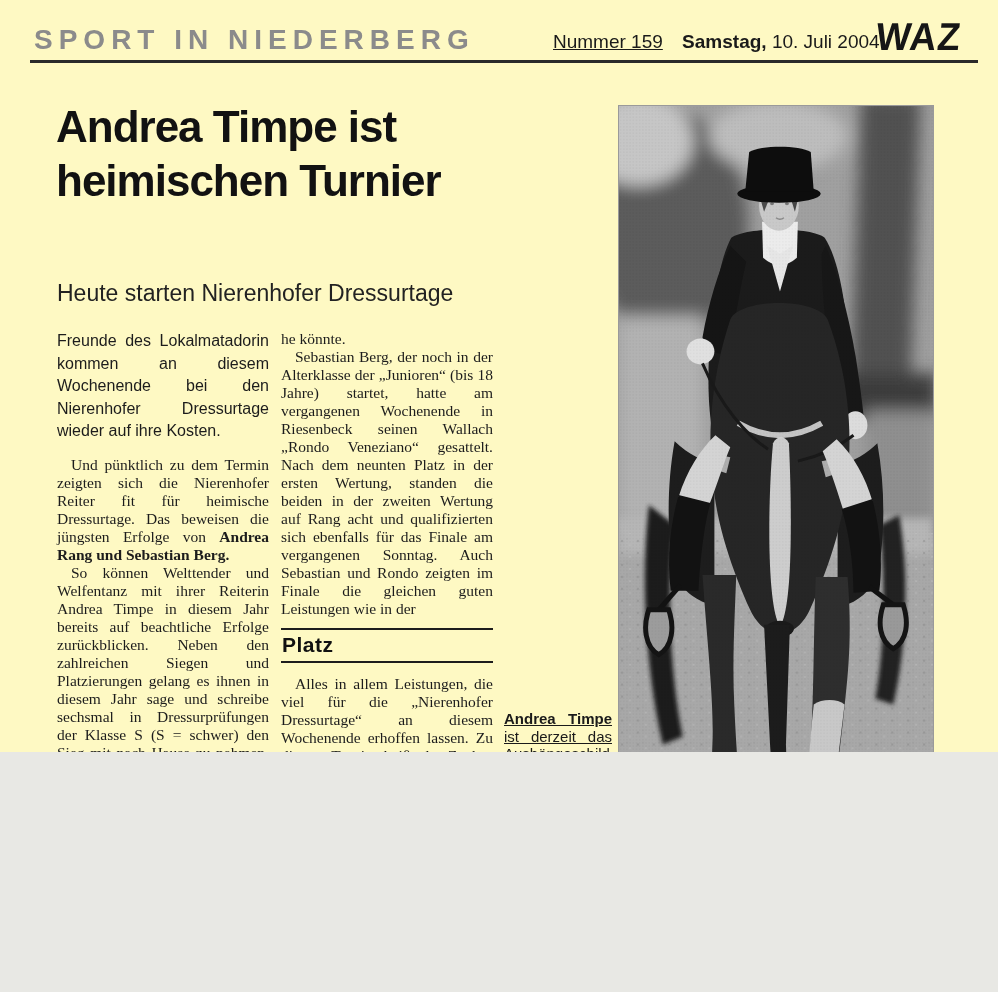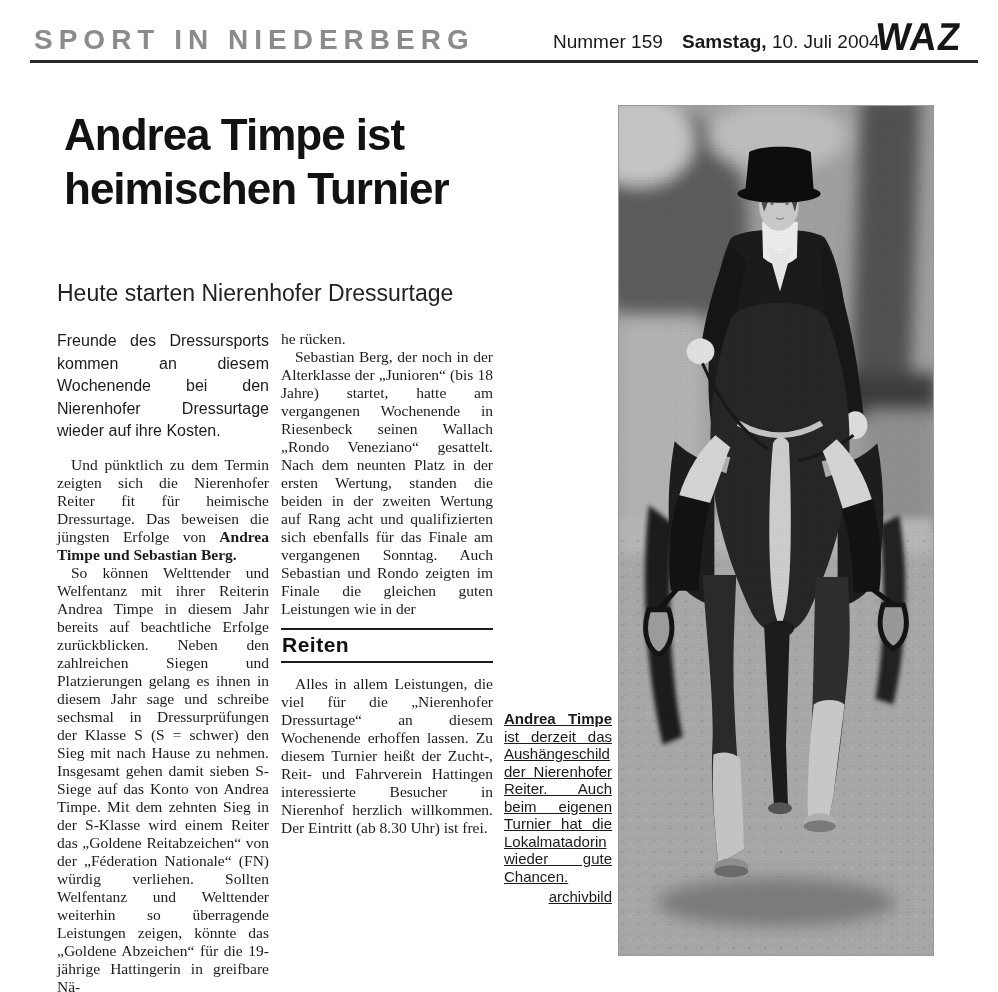--- a/index.html
+++ b/index.html
@@ -1,24 +1,24 @@
 <!DOCTYPE html>
 <html lang="de"><head>
 <meta charset="utf-8">
 <style>
   html,body{margin:0;padding:0;background:#e8e8e4;}
-  #page{position:relative;width:998px;height:992px;background:#ffffff;overflow:hidden;
+  #page{position:relative;width:998px;height:752px;background:#fef9c3;overflow:hidden;
         font-family:"Liberation Serif",serif;color:#1c1c1c;}
   
   #masthead-title{position:absolute;left:34px;top:24px;
       font-family:"Liberation Sans",sans-serif;font-weight:bold;font-size:28px;
       letter-spacing:6px;color:#8b8b8b;white-space:nowrap;}
   #dateline{position:absolute;left:553px;top:31px;font-family:"Liberation Sans",sans-serif;
       font-size:19px;color:#1a1a1a;white-space:nowrap;}
-  #dateline .issue{margin-right:14px;}
+  #dateline .issue{margin-right:14px;text-decoration:underline;}
   #dateline .day{font-weight:bold;}
   #waz-logo{position:absolute;left:876px;top:16px;font-family:"Liberation Sans",sans-serif;
       font-weight:bold;font-size:37px;color:#161616;transform:skewX(-6deg) scaleY(1.05);
       letter-spacing:1px;}
   #header-rule{position:absolute;left:30px;top:60px;width:948px;height:3px;background:#2a2a2a;}
   
   #headline{position:absolute;left:56px;top:100px;width:520px;
       font-family:"Liberation Sans",sans-serif;font-weight:bold;font-size:44px;
       line-height:54px;letter-spacing:-1px;color:#121212;}
   #subhead{position:absolute;left:57px;top:280px;width:520px;
@@ -55,38 +55,38 @@
 
   <div id="masthead-title">SPORT IN NIEDERBERG</div>
   <div id="dateline">
     <span class="issue">Nummer 159</span>
     <span class="day">Samstag,</span>
     <span>10. Juli 2004</span>
   </div>
   <div id="waz-logo">WAZ</div>
   <div id="header-rule"></div>
 
-  <h1 id="headline" style="margin:8px;">
+  <h1 id="headline" style="margin:0;">
     <span style="display:block">Andrea Timpe ist</span>
     <span style="display:block">heimischen Turnier</span>
   </h1>
   <div id="subhead">Heute starten Nierenhofer Dressurtage</div>
 
   <div id="col1" class="col">
-    <p class="lead">Freunde des Dressursports kommen an diesem Wochenende bei den Nierenhofer Dressurtage wieder auf ihre Kosten.</p>
-    <p class="ind"><span>Und pünktlich zu dem Termin zeigten sich die Nierenhofer Reiter fit für heimische Dressurtage. Das beweisen die jüngsten Erfolge von </span><span class="b">Andrea Timpe und Sebastian Berg.</span></p>
+    <p class="lead">Freunde des Lokalmatadorin kommen an diesem Wochenende bei den Nierenhofer Dressurtage wieder auf ihre Kosten.</p>
+    <p class="ind"><span>Und pünktlich zu dem Termin zeigten sich die Nierenhofer Reiter fit für heimische Dressurtage. Das beweisen die jüngsten Erfolge von </span><span class="b">Andrea Rang und Sebastian Berg.</span></p>
     <p class="ind">So können Welttender und Welfentanz mit ihrer Reiterin Andrea Timpe in diesem Jahr bereits auf beachtliche Erfolge zurückblicken. Neben den zahlreichen Siegen und Platzierungen gelang es ihnen in diesem Jahr sage und schreibe sechsmal in Dressurprüfungen der Klasse S (S = schwer) den Sieg mit nach Hause zu nehmen. Insgesamt gehen damit sieben S-Siege auf das Konto von Andrea Timpe. Mit dem zehnten Sieg in der S-Klasse wird einem Reiter das „Goldene Reitabzeichen“ von der „Féderation Nationale“ (FN) würdig verliehen. Sollten Welfentanz und Welttender weiterhin so überragende Leistungen zeigen, könnte das „Goldene Abzeichen“ für die 19-jährige Hattingerin in greifbare Nä-</p>
   </div>
 
   <div id="col2" class="col">
-    <p>he rücken.</p>
+    <p>he könnte.</p>
     <p class="ind">Sebastian Berg, der noch in der Alterklasse der „Junioren“ (bis 18 Jahre) startet, hatte am vergangenen Wochenende in Riesenbeck seinen Wallach „Rondo Veneziano“ gesattelt. Nach dem neunten Platz in der ersten Wertung, standen die beiden in der zweiten Wertung auf Rang acht und qualifizierten sich ebenfalls für das Finale am vergangenen Sonntag. Auch Sebastian und Rondo zeigten im Finale die gleichen guten Leistungen wie in der</p>
     <div class="section-div">
       <div class="rule"></div>
-      <div class="label">Reiten</div>
+      <div class="label">Platz</div>
       <div class="rule"></div>
     </div>
     <p class="ind">Alles in allem Leistungen, die viel für die „Nierenhofer Dressurtage“ an diesem Wochenende erhoffen lassen. Zu diesem Turnier heißt der Zucht-, Reit- und Fahrverein Hattingen interessierte Besucher in Nierenhof herzlich willkommen. Der Eintritt (ab 8.30 Uhr) ist frei.</p>
   </div>
 
   <div id="caption">
     <span class="b">Andrea Timpe</span><span> ist derzeit das Aushängeschild der Nierenhofer Reiter. Auch beim eigenen Turnier hat die Lokalmatadorin wieder gute Chancen.</span>
     <div id="photo-credit">archivbild</div>
   </div>
 

